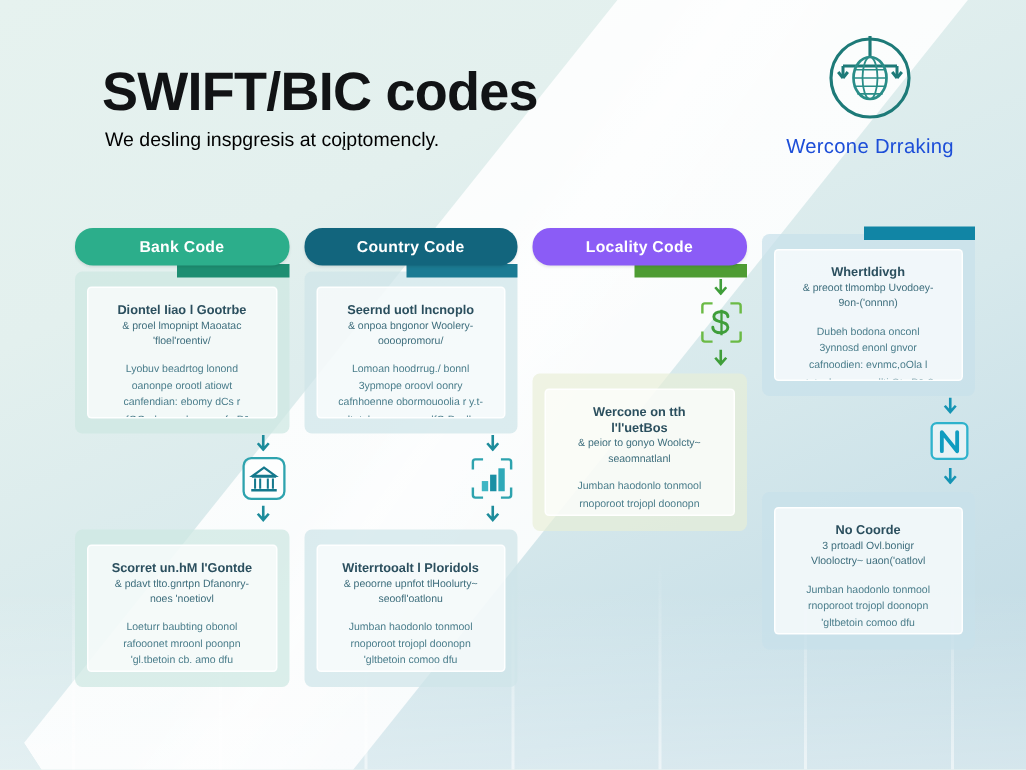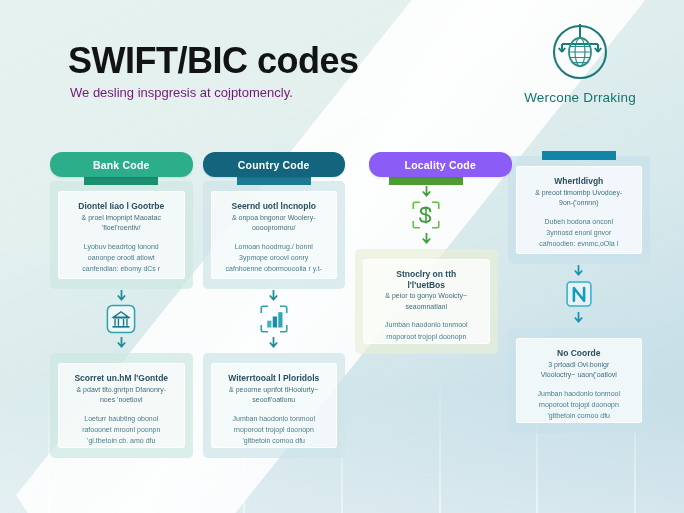--- a/index.html
+++ b/index.html
@@ -48,34 +48,34 @@
 
   
   .header { position:absolute; left:0; top:0; width:100%; height:146px; }
   .title {
     position:absolute; left:68px; top:40px;
     font-size:36px; font-weight:700; letter-spacing:-0.5px;
     color:#111315;
   }
   .subtitle {
     position:absolute; left:70px; top:85px;
-    font-size:13px; color:#701a75; font-weight:400;
+    font-size:13px; color:#000000; font-weight:400;
   }
   .brand { position:absolute; right:24px; top:18px; width:160px; text-align:center; }
   .brand-mark { width:68px; height:68px; margin:0 auto 4px; display:block; }
-  .brand-name { font-size:13.5px; color:#0f766e; letter-spacing:.2px; }
+  .brand-name { font-size:13.5px; color:#1d4ed8; letter-spacing:.2px; }
 
   
   .grid {
     position:absolute; left:50px; top:152px;
     width:600px; height:320px;
     display:grid; grid-template-columns:repeat(4, 1fr);
     gap:10px;
   }
-  .col { position:relative; display:flex; flex-direction:column; align-items:center; }
+  .col { position:relative; display:flex; flex-direction:column; align-items:flex-end; }
 
   .pill {
     width:100%; height:25px; border-radius:12px;
     display:flex; align-items:center; justify-content:center;
     color:#ffffff; font-size:10.5px; font-weight:700; letter-spacing:.2px;
     box-shadow:0 1px 2px rgba(0,0,0,.10);
     position:relative; z-index:3;
   }
   .pill-stub { width:52%; height:9px; margin-top:-1px; position:relative; z-index:2; }
 
@@ -252,21 +252,21 @@
           <path d="M20 10 V30" stroke="#3f9e3a" stroke-width="1.8"></path>
           <path d="M25 15.5 c0 -3 -3 -4 -5.5 -4 c-3 0 -5.5 1.3 -5.5 4 c0 5.5 11 2.5 11 8.2 c0 3 -2.8 4.3 -5.8 4.3 c-3 0 -6 -1.3 -6 -4.3" fill="none" stroke="#3f9e3a" stroke-width="2.3" stroke-linecap="round"></path>
         </svg>
         <svg class="arrow" viewBox="0 0 12 12">
           <path d="M6 0 V9 M2 6 L6 10.5 L10 6" fill="none" stroke="#3f9e3a" stroke-width="1.9"></path>
         </svg>
       </div>
 
       <div class="card card-bot">
         <div class="card-inner">
-          <div class="c-head">Stnoclry on tth l'l'uetBos</div>
+          <div class="c-head">Wercone on tth l'l'uetBos</div>
           <div class="c-sub">&amp; peior to gonyo Woolcty~ seaomnatlanl</div>
           <div class="c-body">Jumban haodonlo tonmool rnoporoot trojopl doonopn 'gltbetoin  comoo dfu gmoomoodo roonovuen dig 9ō-bov anoontings</div>
         </div>
       </div>
     </div>
 
     <div class="col t4">
       <div class="pill-stub"></div>
 
       <div class="card card-top">

